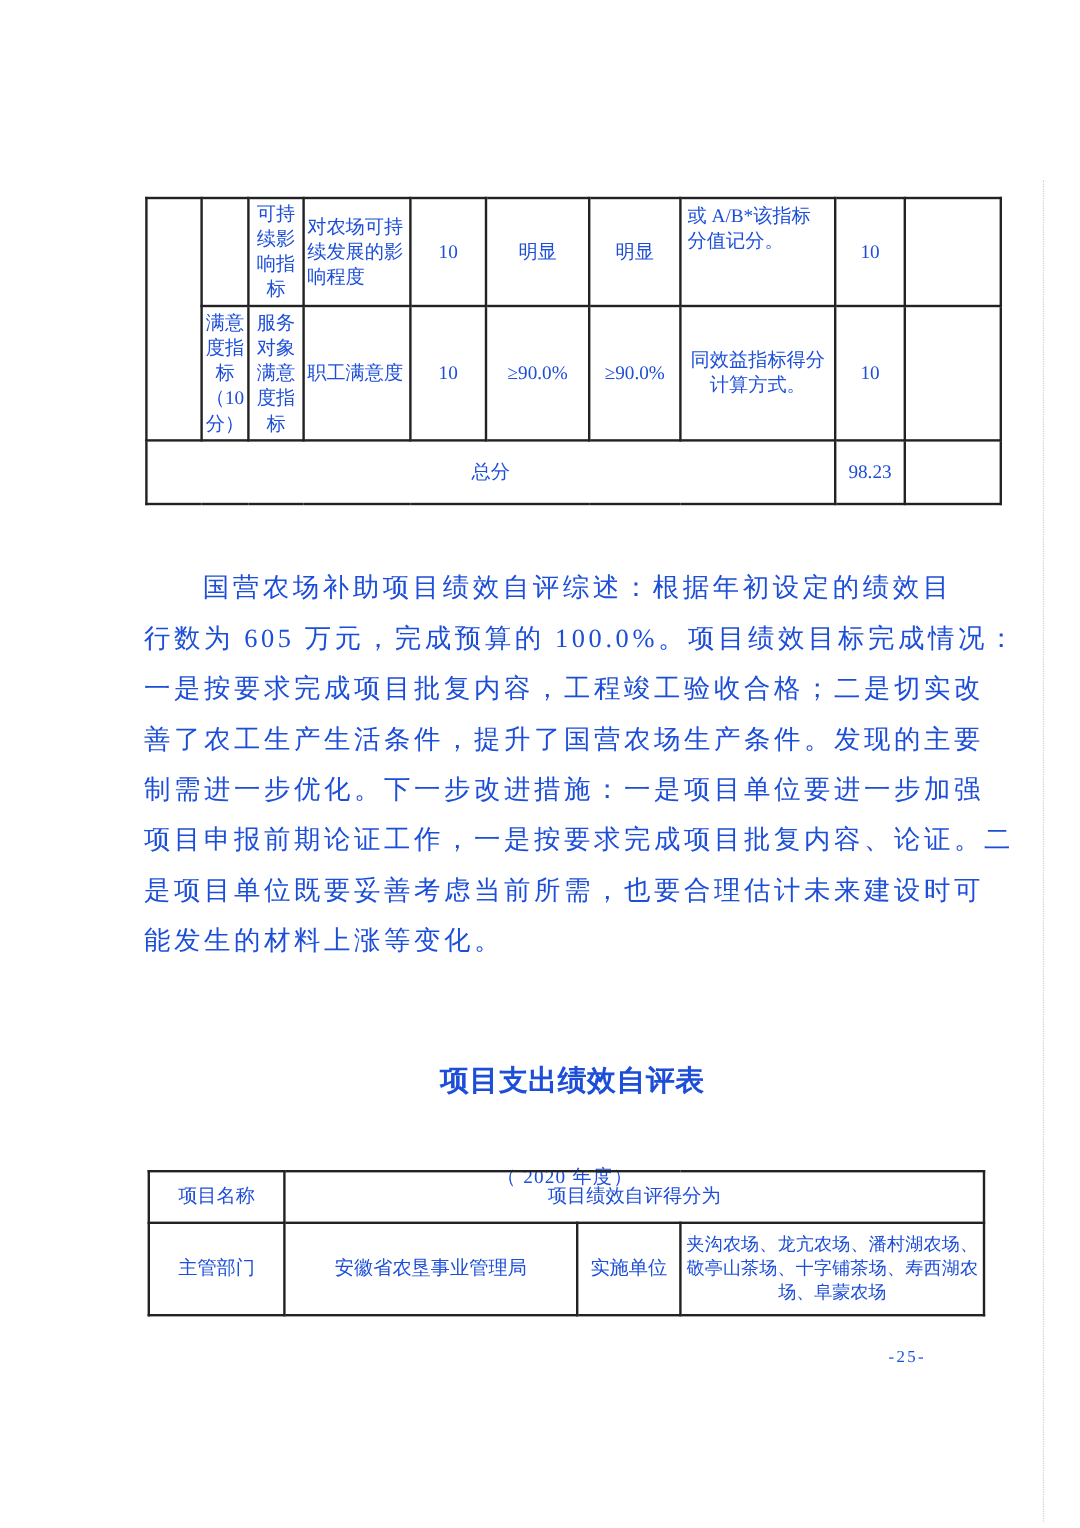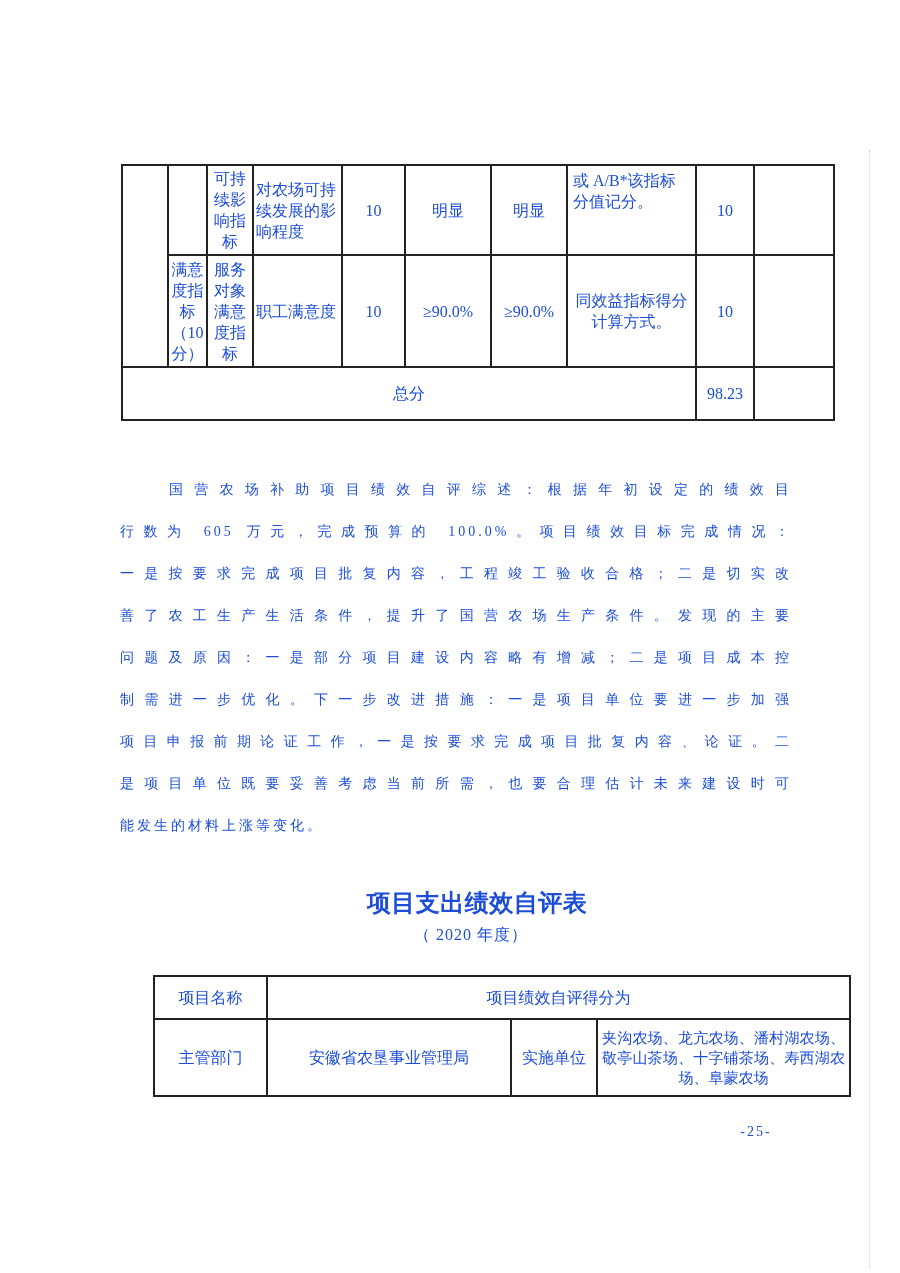--- a/index.html
+++ b/index.html
@@ -32,68 +32,68 @@
     padding: 6px 3px;
     word-break: break-all;
     overflow: hidden;
   }
   #score-table { left: 121px; top: 164px; width: 714px; }
   #score-table td.cell-indicator-name { text-align: left; padding: 2px 2px; }
   #score-table td.cell-note-top { text-align: left; vertical-align: top; padding: 4px 5px; }
   #score-table td.cell-note-mid { text-align: center; padding: 4px 0; }
   #score-table td.narrow { padding: 2px 2px; }
 
-  #project-table { left: 123px; top: 975px; width: 698px; margin-left: 30px; }
+  #project-table { left: 123px; top: 975px; width: 698px; }
   #project-table td { padding: 3px 4px; }
   #project-table td.cell-impl-value {
     font-size: 15px;
     line-height: 20px;
     text-align: justify;
     text-align-last: center;
     padding: 1px 4px;
     letter-spacing: 0px;
   }
 
   
   .summary {
     position: absolute;
     left: 120px;
     top: 469px;
     width: 672px;
   }
   .summary-line {
     height: 42px;
     line-height: 42px;
-    font-size: 14px;
+    font-size: 22px;
     letter-spacing: 3px;
     text-align: justify;
     text-align-last: justify;
     white-space: nowrap;
     overflow: visible;
   }
   .summary-line.indent { padding-left: 49px; text-align-last: justify; }
   .summary-line.last { text-align-last: left; }
 
   
   .eval-title {
     position: absolute;
     left: 121px;
     top: 888px;
     width: 712px;
     text-align: center;
-    font-family: Liberation Serif, serif;
+    font-family: Liberation Mono, monospace;
     font-weight: bold;
     font-size: 24px;
     line-height: 30px;
     letter-spacing: 0.5px;
   }
   .eval-subtitle {
     position: absolute;
     left: 121px;
-    top: 924px;
+    top: 971px;
     width: 700px;
     text-align: center;
     font-size: 16px;
     line-height: 22px;
     letter-spacing: 1px;
   }
 
   
   .page-number {
     position: absolute;
@@ -164,21 +164,20 @@
       <td></td>
     </tr>
   </tbody>
     </table>
 
   <div class="summary">
     <div class="summary-line indent">国营农场补助项目绩效自评综述：根据年初设定的绩效目</div>
     <div class="summary-line">行数为 605 万元，完成预算的 100.0%。项目绩效目标完成情况：</div>
     <div class="summary-line">一是按要求完成项目批复内容，工程竣工验收合格；二是切实改</div>
     <div class="summary-line">善了农工生产生活条件，提升了国营农场生产条件。发现的主要</div>
-    <div class="summary-line">问题及原因：一是部分项目建设内容略有增减；二是项目成本控</div>
     <div class="summary-line">制需进一步优化。下一步改进措施：一是项目单位要进一步加强</div>
     <div class="summary-line">项目申报前期论证工作，一是按要求完成项目批复内容、论证。二</div>
     <div class="summary-line">是项目单位既要妥善考虑当前所需，也要合理估计未来建设时可</div>
     <div class="summary-line last">能发生的材料上涨等变化。</div>
   </div>
 
   <div class="eval-title">项目支出绩效自评表</div>
   <div class="eval-subtitle">（ 2020 年度）</div>
 
   <table class="doc-table" id="project-table">

